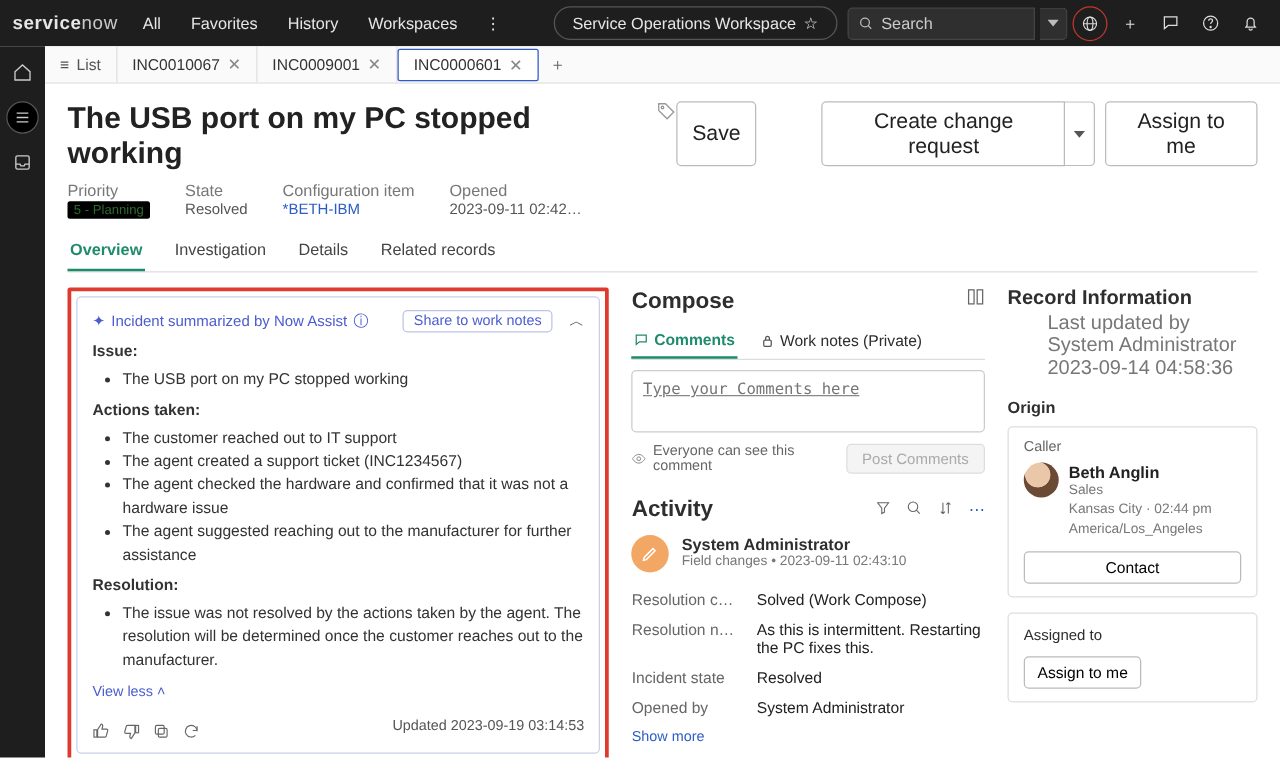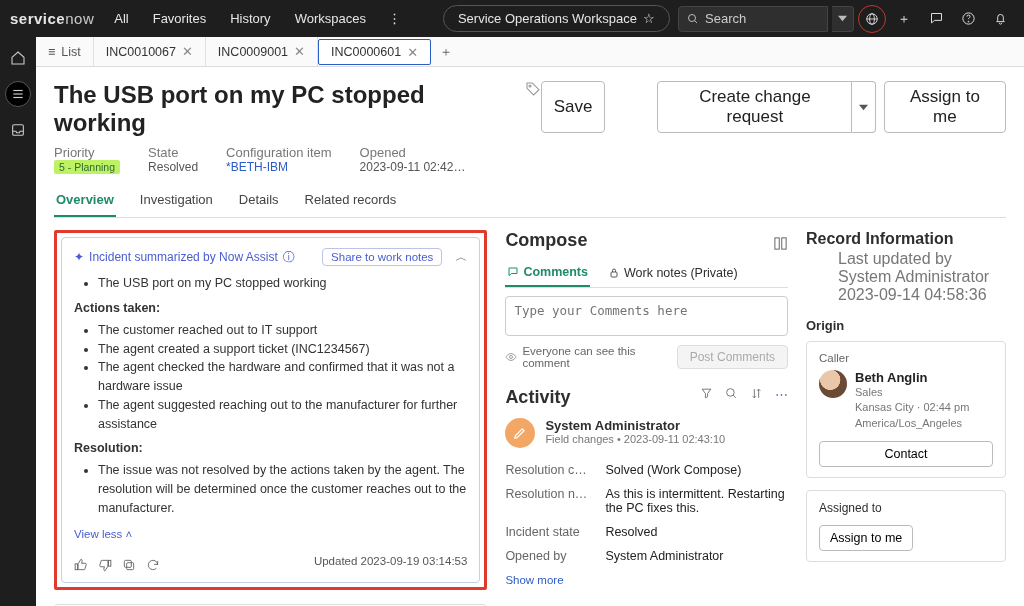--- a/index.html
+++ b/index.html
@@ -38,21 +38,21 @@
   .page-title { font-size: 24px; font-weight: 700; color:#222; }
   .tag-icon { color:#999; margin-left:8px; }
   .hdr-actions { margin-left:auto; display:flex; gap:8px; }
   .btn { border:1px solid #bbb; background:#fff; border-radius:4px; padding:5px 12px; font-size:17px; cursor:pointer; color:#222; }
   .btn-split { display:flex;padding-left:44px; }
   .btn-split .main { border-radius:4px 0 0 4px; }
   .btn-split .caret { border-left:none; border-radius:0 4px 4px 0; width:24px; padding:5px 0; display:flex; align-items:center; justify-content:center; }
 
   .meta-row { display:flex; gap:28px; margin-top:8px; font-size:12px; color:#555; }
   .meta-item .label { font-size:13px; color:#777; }
-  .priority-pill { background:#bef264; color:#2e6b2e; font-size:10.5px; padding:1px 5px; border-radius:2px; }
+  .priority-pill { background:#000000; color:#2e6b2e; font-size:10.5px; padding:1px 5px; border-radius:2px; }
   .conf-link { color:#2c5cc5; }
 
   .subtabs { display:flex; gap:22px; margin-top:10px; border-bottom:1px solid #ddd; }
   .subtab { padding:8px 2px; font-size:13px; color:#444; cursor:pointer; }
   .subtab.active { color:#1f8b6b; border-bottom:2px solid #1f8b6b; font-weight:600; }
 
   .three-col { display:flex; gap:18px; margin-top:12px; height: calc(100% - 150px); }
   .col-left { flex: 1.15; min-width:0; }
   .col-mid { flex: 0.75; min-width:0; }
   .col-right { width: 200px; }
@@ -71,31 +71,31 @@
   .assist-foot { display:flex; align-items:center; margin-top:10px; font-size:11.5px; }
   .viewless { color:#4a5cd0; cursor:pointer; }
   .assist-icons { display:flex; gap:10px; color:#666; margin-top:8px; }
   .updated { margin-left:auto; color:#555; }
 
   .summary-card { border:1px solid #ddd; border-radius:4px; margin-top:14px; padding:10px 14px; }
   .summary-card .hd { display:flex; align-items:center; }
   .summary-card h3 { font-size:18px; font-weight:700; }
 
   
-  .compose-head { display:flex; align-items:flex-end; }
+  .compose-head { display:flex; align-items:flex-start; }
   .compose-head h3 { font-size:18px; font-weight:700; }
   .compose-head .ic { margin-left:auto; color:#666; cursor:pointer; }
   .compose-tabs { display:flex; gap:16px; margin-top:8px; border-bottom:1px solid #ddd; font-size:12.5px; }
   .ctab { padding:6px 2px; cursor:pointer; display:flex; align-items:center; gap:4px; }
   .ctab.active { color:#1f8b6b; border-bottom:2px solid #1f8b6b; font-weight:600; }
-  .textarea { border:1px solid #ccc; border-radius:4px; width:100%; height:40px; padding:6px 8px; font-size:12.5px; color:#888; margin-top:8px; resize:none; }
+  .textarea { border:1px solid #ccc; border-radius:4px; width:100%; height:50px; padding:6px 8px; font-size:12.5px; color:#888; margin-top:8px; resize:none;text-decoration:underline; }
   .post-row { display:flex; align-items:center; margin-top:6px; font-size:11.5px; color:#666; gap:5px; }
   .post-row .post-btn { margin-left:auto; border:1px solid #ddd; background:#f4f4f4; color:#aaa; border-radius:4px; padding:4px 12px; font-size:12px; }
 
-  .activity-head { display:flex; margin-top:18px; }
+  .activity-head { display:flex; align-items:center; margin-top:18px; }
   .activity-head h3 { font-size:18px; font-weight:700; }
   .act-icons { margin-left:auto; display:flex; gap:12px; color:#666; }
   .act-entry { display:flex; gap:10px; margin-top:10px; }
   .avatar-edit { width:30px; height:30px; border-radius:50%; background:#f2a765; display:flex; align-items:center; justify-content:center; color:#fff; flex-shrink:0; }
   .act-entry .who { font-weight:600; font-size:13px; }
   .act-entry .when { font-size:11px; color:#777; }
   .field-rows { margin-top:10px; font-size:12.5px; }
   .field-rows .row { display:flex; gap:10px; padding:5px 0; }
   .field-rows .k { width:90px; color:#666; white-space:nowrap; overflow:hidden; text-overflow:ellipsis; }
   .field-rows .v { flex:1; color:#222; }
@@ -270,20 +270,21 @@
     <div class="col-left">
       <div class="redbox">
         <div class="assist-card">
           <div class="assist-head">
             <span>✦</span>
             <span class="title">Incident summarized by Now Assist</span>
             <span class="info-ic">ⓘ</span>
             <button class="share-btn">Share to work notes</button>
             <span class="chev">︿</span>
           </div>
+          <h5>Issue:</h5>
           <ul>
             <li>The USB port on my PC stopped working</li>
           </ul>
           <h5>Actions taken:</h5>
           <ul>
             <li>The customer reached out to IT support</li>
             <li>The agent created a support ticket (INC1234567)</li>
             <li>The agent checked the hardware and confirmed that it was not a hardware issue</li>
             <li>The agent suggested reaching out to the manufacturer for further assistance</li>
           </ul>

